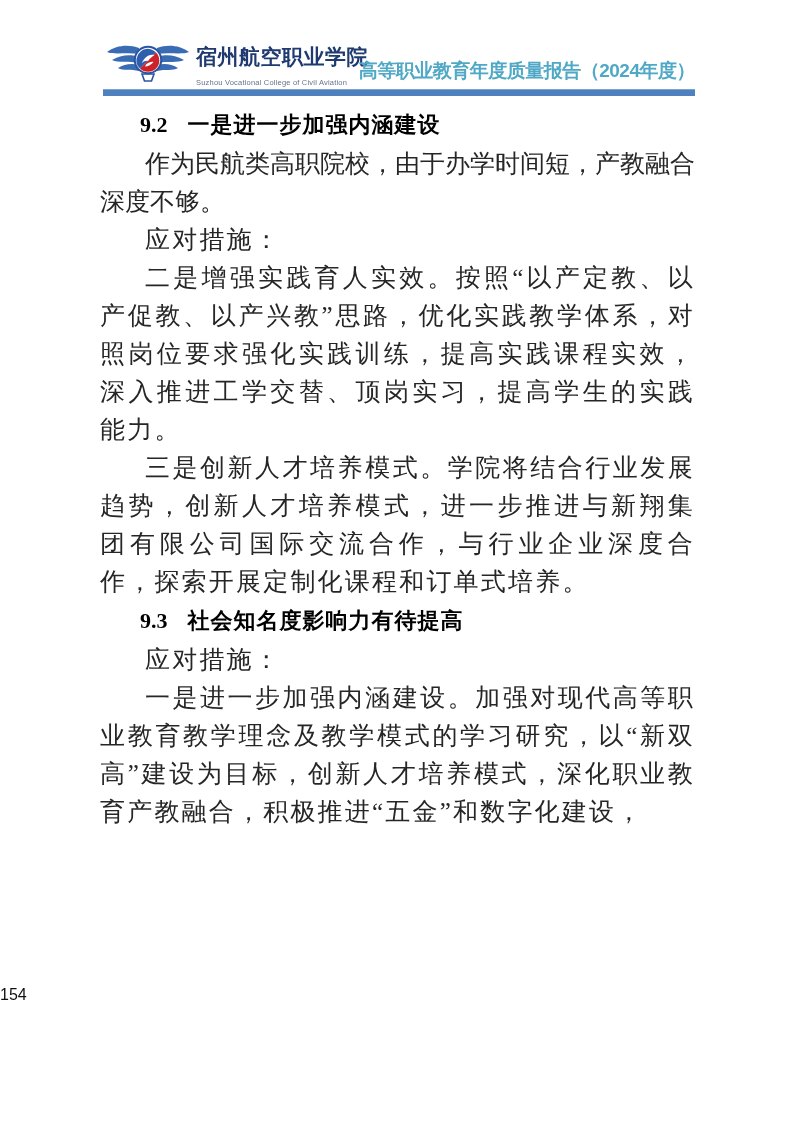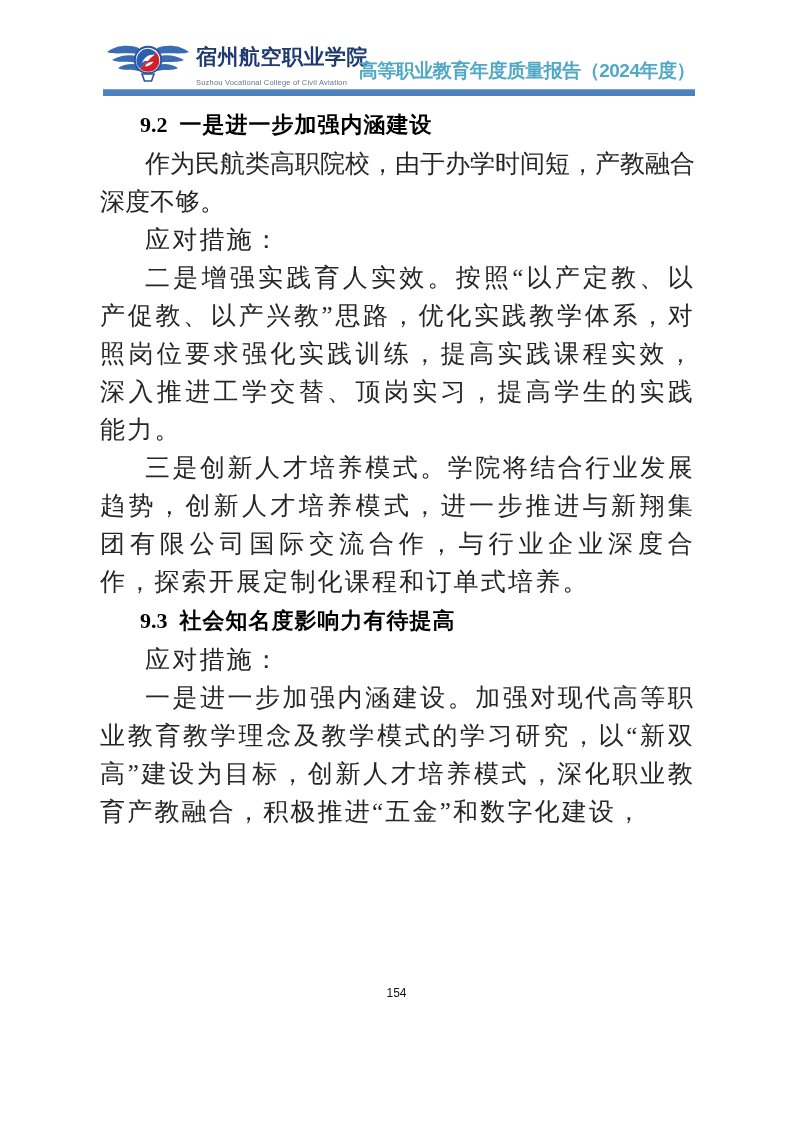--- a/index.html
+++ b/index.html
@@ -70,43 +70,42 @@
     font-family: "Liberation Sans", "DejaVu Sans", sans-serif;
     font-weight: bold;
     font-size: 22px;
     line-height: 40px;
     color: #000000;
     letter-spacing: 1px;
     white-space: nowrap;
   }
   .doc-body h2 .h-num {
     font-family: "Liberation Serif", "DejaVu Serif", serif;
-    margin-right: 12px;
+    margin-right: 20px;
     letter-spacing: 0;
   }
   .doc-body p {
     margin: 0;
     font-size: 25px;
     line-height: 38px;
     text-indent: 45px;
     text-align: justify;
     text-justify: inter-character;
     letter-spacing: 2.2px;
   }
   .doc-body p.tight { letter-spacing: 0; }
 
   
   .page-number {
     position: absolute;
     top: 986px;
     left: 0;
     width: 793px;
-    text-align: center;
     font-family: "Liberation Sans", "DejaVu Sans", sans-serif;
-    font-size: 12px;
+    font-size: 16px;
     color: #111111;
   }
 </style>
 </head>
 <body>
 
 <div class="page">
   <div class="content">
 
     <div class="header">

